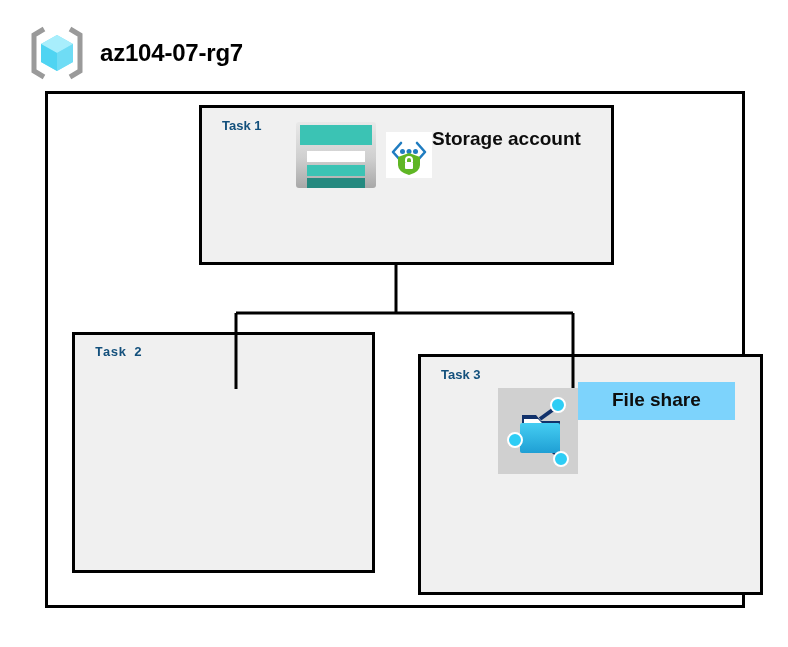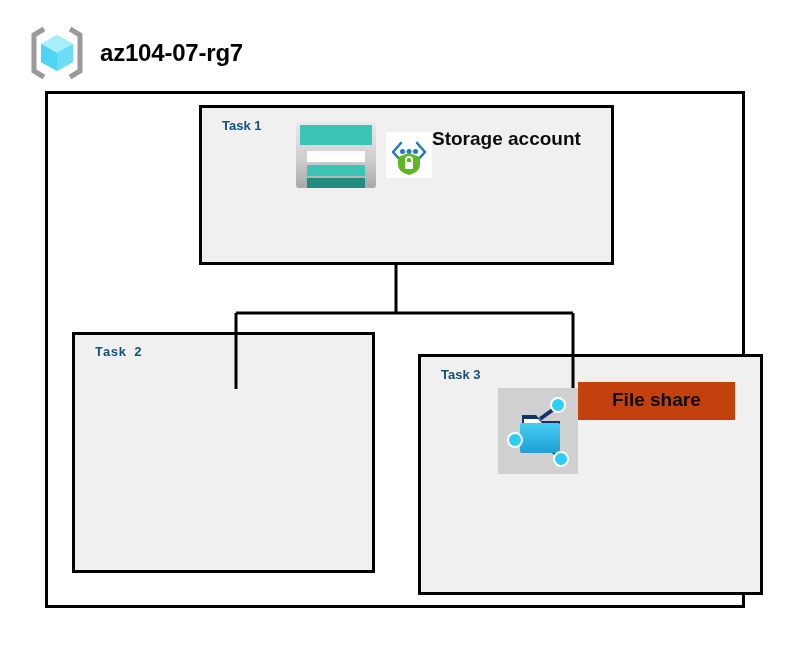--- a/index.html
+++ b/index.html
@@ -152,21 +152,21 @@
   }
   .fileshare-icon-bg {
     background: #d0d0d0;
     width: 86px;
     height: 86px;
     display: flex;
     align-items: center;
     justify-content: center;
   }
   .fileshare-label-bg {
-    background: #c2410c;
+    background: #7dd3fc;
     padding: 7px 34px 9px 34px;
     margin-top: -6px;
   }
   .fileshare-label-bg .node-label {
     margin: 0;
   }
 </style>
 </head>
 <body>
 

